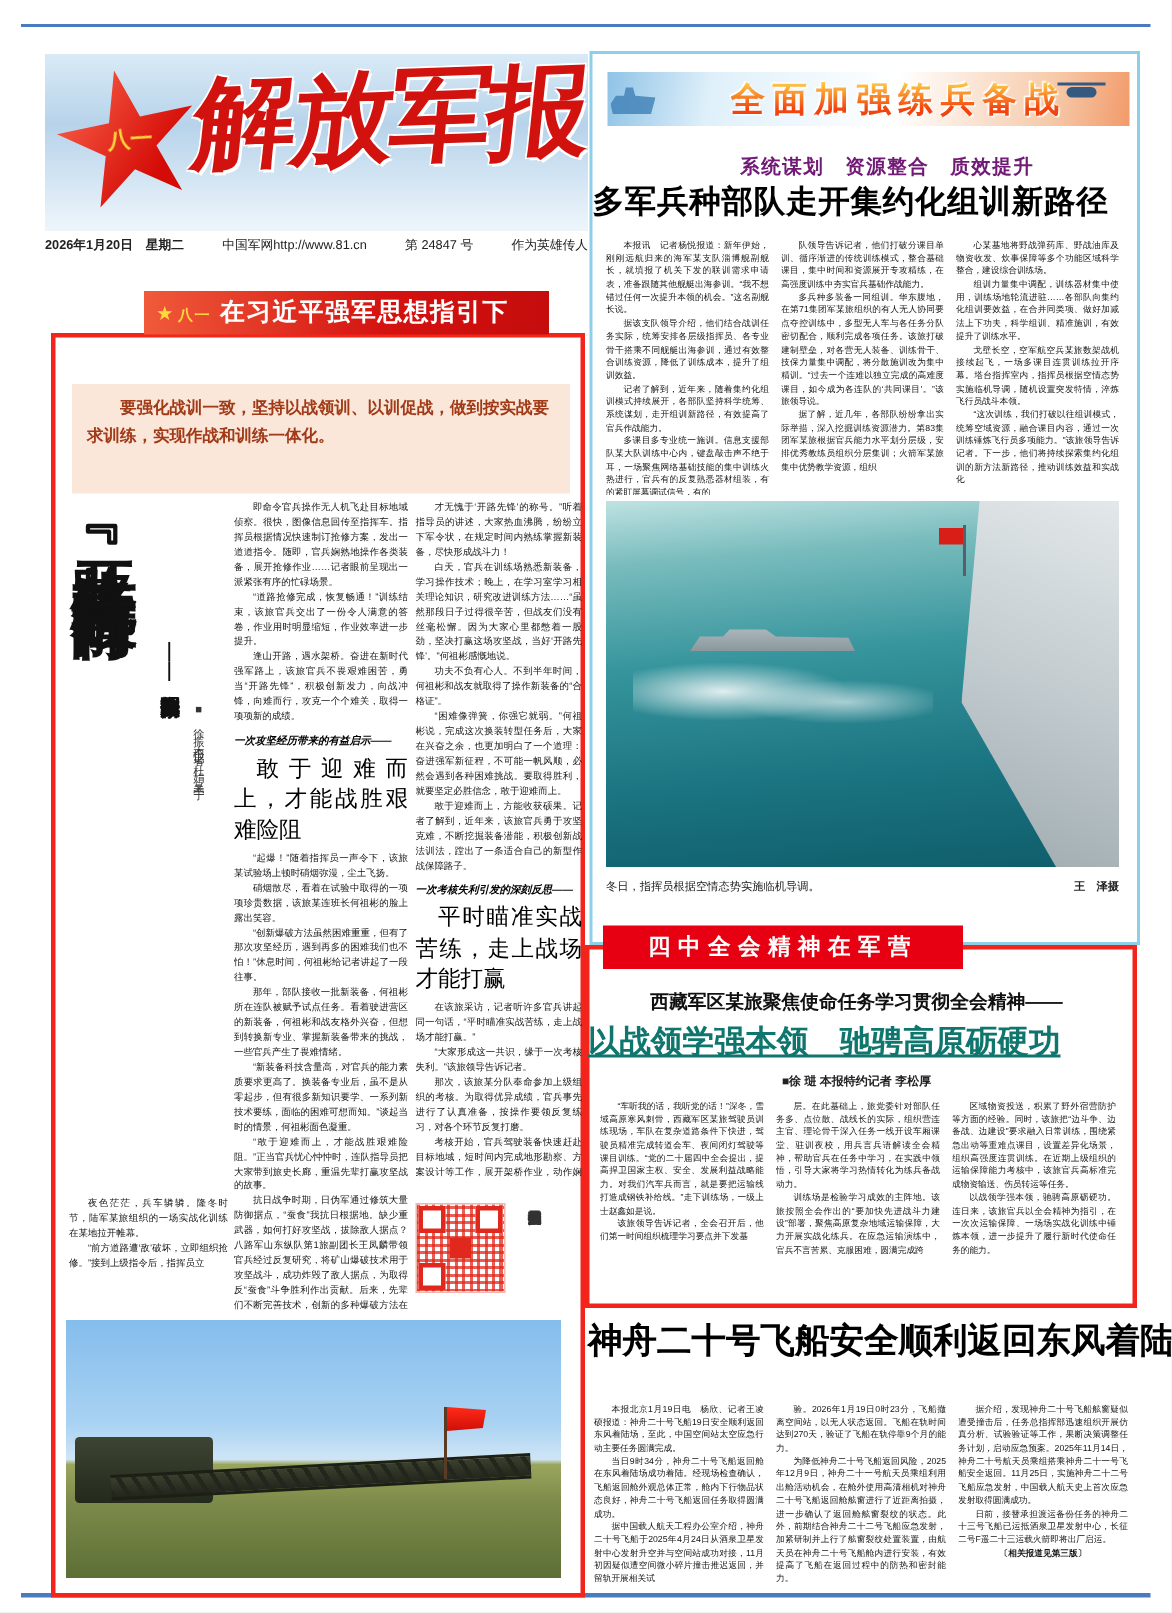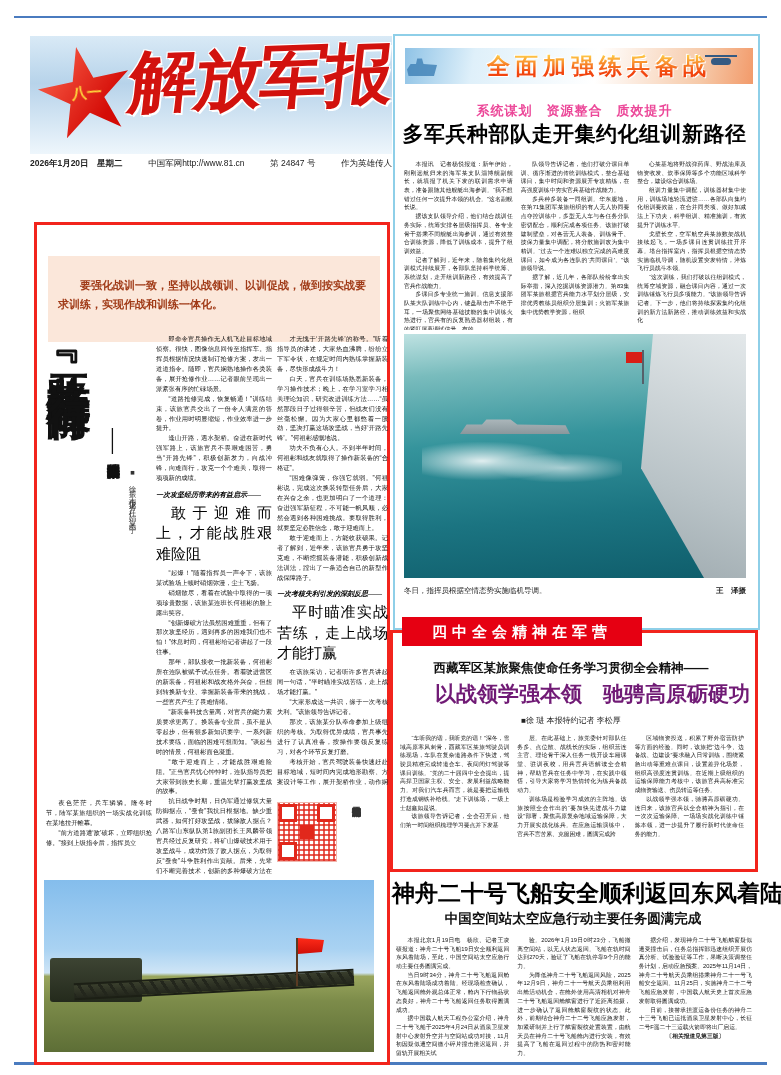--- a/index.html
+++ b/index.html
@@ -26,21 +26,21 @@
         font-weight:900;font-size:16.5px;line-height:29px;padding-left:8px;letter-spacing:1px;white-space:nowrap;}
   .banner-left .l1 .bstar{color:#ffd83d;font-size:13px;margin-right:2px;}
   .banner-left .l1 .bemblem{color:#ffd83d;font-size:10px;margin-right:6px;font-weight:bold;}
   .banner-left .l2{margin-left:58px;height:23px;background:linear-gradient(90deg,#e97a52,#c41208);color:#ffe34d;
         font-style:italic;font-weight:900;font-size:13.5px;line-height:23px;text-align:center;letter-spacing:1px;}
   
   .redbox{border:3px solid #f2241c;}
   .leftbox{left:34px;top:222px;width:350px;height:837px;}
   .plenumbox{left:390px;top:630px;width:362px;height:236px;}
   
-  .quote{left:48px;top:256px;width:312px;height:66px;background:#fbe7da;padding:20px 10px 0 10px;
+  .quote{left:48px;top:256px;width:312px;height:66px;background:#fbe7da;padding:7px 10px 0 10px;
          color:#a03a17;font-weight:bold;font-size:11px;line-height:1.75;}
   .quote .qt{text-indent:2em;}
   .quote .attr{text-align:right;padding-right:34px;margin-top:2px;color:#8a2a12;font-size:12px;}
   
   .vhead{left:42px;top:336px;height:470px;writing-mode:vertical-rl;font-size:44px;font-weight:900;
          letter-spacing:3px;color:#111;line-height:1.25;}
   .vsub{left:104px;top:428px;height:260px;writing-mode:vertical-rl;font-size:13px;font-weight:bold;color:#111;}
   .vby{left:127px;top:468px;height:170px;writing-mode:vertical-rl;font-size:7.5px;color:#333;letter-spacing:2px;}
   .ncol{font-size:6.3px;line-height:1.58;text-align:justify;overflow:hidden;color:#141414;}
   .colA{left:156px;top:334px;width:116px;height:542px;}
@@ -75,22 +75,22 @@
   .tr-banner{left:405px;top:48px;width:300px;height:36px;background:linear-gradient(100deg,#8fc3e6 0%,#dff0fa 20%,#ffffff 55%,#f6c9a8 85%,#f29a6a 100%);
       display:flex;align-items:center;padding-left:48px;}
   .tr-banner .txt{font-size:23px;font-weight:900;letter-spacing:5px;margin-left:34px;white-space:nowrap;
       background-image:linear-gradient(180deg,#ffd24a 10%,#f2440e 70%);-webkit-background-clip:text;background-clip:text;
       color:#f04a12;color:transparent;text-shadow:none;filter:drop-shadow(1px 1px 0 #fff) drop-shadow(-1px -1px 0 #fff);}
   .shipart{position:absolute;left:2px;top:6px;width:30px;height:22px;background:#3d7fb5;
       clip-path:polygon(0 70%,12% 45%,30% 45%,34% 20%,50% 20%,55% 45%,100% 50%,90% 100%,5% 100%);opacity:.8;}
   .heliart{position:absolute;right:14px;top:4px;width:34px;height:14px;}
   .heliart .body{position:absolute;left:6px;top:6px;width:20px;height:7px;background:#355a82;border-radius:4px;}
   .heliart .rotor{position:absolute;left:0;top:3px;width:32px;height:2px;background:#355a82;}
-  .tr-kicker{left:395px;top:102px;width:359px;text-align:center;font-weight:bold;font-size:13px;letter-spacing:1px;color:#ec4899;}
-  .tr-headline{left:395px;top:120px;width:359px;text-align:center;font-weight:900;font-size:21px;letter-spacing:0.5px;color:#000;white-space:nowrap;}
+  .tr-kicker{left:395px;top:102px;width:359px;text-align:center;font-weight:bold;font-size:13px;letter-spacing:1px;color:#701a75;padding-left:17px;}
+  .tr-headline{left:395px;top:120px;width:359px;text-align:left;font-weight:900;font-size:21px;letter-spacing:0.5px;color:#000;white-space:nowrap;}
   .cols3{display:flex;gap:8px;}
   .tr-cols{left:404px;top:160px;width:342px;height:170px;}
   .tr-cols .c,.pl-cols .c,.sz-cols .c{flex:1;font-size:5.8px;line-height:1.5;text-align:justify;overflow:hidden;color:#141414;}
   
   .photo-sea{left:404px;top:334px;width:342px;height:244px;overflow:hidden;
       background:linear-gradient(175deg,#bfe2e2 0%,#79bcbd 16%,#35949c 42%,#1b7481 72%,#0f5d6b 100%);}
   .wake{position:absolute;left:18px;top:92px;width:200px;height:70px;
       background:radial-gradient(ellipse 60% 40% at 30% 50%,rgba(255,255,255,.85),rgba(255,255,255,0) 70%),
                  radial-gradient(ellipse 50% 30% at 70% 60%,rgba(255,255,255,.6),rgba(255,255,255,0) 70%);}
   .smallship{position:absolute;left:56px;top:84px;width:110px;height:16px;background:linear-gradient(#aeb9bd,#8a979c);
@@ -98,22 +98,22 @@
   .bow{position:absolute;right:0;top:0;width:150px;height:244px;background:linear-gradient(200deg,#e3e8ea,#b9c3c7 60%,#9aa6ab);
       clip-path:polygon(38% 0,100% 0,100% 100%,72% 100%,30% 55%);}
   .bowflag{position:absolute;right:104px;top:18px;width:16px;height:11px;background:#d81e16;}
   .bowstaff{position:absolute;right:102px;top:16px;width:2px;height:34px;background:#55606a;}
   .sea-cap{left:404px;top:586px;width:342px;display:flex;justify-content:space-between;font-size:7.5px;color:#222;}
   .sea-cap .credit{font-weight:bold;}
   
   .badge{left:402px;top:617px;width:240px;height:29px;background:#e60012;color:#fff;font-weight:900;
       font-size:15px;letter-spacing:5px;text-align:center;line-height:29px;z-index:6;}
   .pl-kicker{left:392px;top:660px;width:358px;text-align:center;font-weight:bold;font-size:12.5px;color:#111;}
-  .pl-headline{left:392px;top:680px;width:358px;text-align:right;font-weight:900;font-size:21px;color:#701a75;white-space:nowrap;}
-  .pl-byline{left:392px;top:715px;width:358px;text-align:center;font-size:8px;font-weight:normal;color:#222;}
+  .pl-headline{left:392px;top:680px;width:358px;text-align:left;font-weight:900;font-size:21px;color:#0f766e;white-space:nowrap;text-decoration:underline;}
+  .pl-byline{left:392px;top:715px;width:358px;text-align:center;font-size:8px;font-weight:bold;color:#222;}
   .pl-cols{left:400px;top:734px;width:344px;height:126px;}
   
   .sz-headline{left:392px;top:878px;width:362px;text-align:center;font-family:"Liberation Serif","DejaVu Serif",serif;
       font-weight:900;font-size:23px;color:#000;white-space:nowrap;}
   .sz-subhead{left:392px;top:910px;width:362px;text-align:center;font-weight:bold;font-size:13.5px;color:#111;}
   .sz-cols{left:396px;top:936px;width:356px;height:122px;}
 </style>
 </head>
 <body>
 
@@ -133,20 +133,23 @@
       <b>2026年1月20日　星期二</b>
       <span>中国军网http://www.81.cn</span>
       <span>第 24847 号</span>
       <span>作为英雄传人</span>
     </div>
   </div>
 
   <div class="abs redbox leftbox"></div>
 
   <div class="abs banner-left">
+    <div class="l1">
+      <span class="bstar">★</span><span class="bemblem">八一</span><span>在习近平强军思想指引下</span>
+    </div>
   </div>
 
   <div class="abs quote">
     <div class="qt">要强化战训一致，坚持以战领训、以训促战，做到按实战要求训练，实现作战和训练一体化。</div>
   </div>
 
   <div class="abs vhead">『开路先锋』破障前行</div>
   <div class="abs vsub">——来自陆军某旅的观察报告</div>
   <div class="abs vby">■徐 振 本报记者 杜 娟 吴圣宁</div>
   <div class="abs ncol colA">
@@ -256,21 +259,20 @@
         <p class="para ">层。在此基础上，旅党委针对部队任务多、点位散、战线长的实际，组织营连主官、理论骨干深入任务一线开设车厢课堂、驻训夜校，用兵言兵语解读全会精神，帮助官兵在任务中学习，在实践中领悟，引导大家将学习热情转化为练兵备战动力。</p>
         <p class="para ">训练场是检验学习成效的主阵地。该旅按照全会作出的“要加快先进战斗力建设”部署，聚焦高原复杂地域运输保障，大力开展实战化练兵。在应急运输演练中，官兵不言苦累、克服困难，圆满完成跨</p>
       </div>
     <div class="c">
         <p class="para ">区域物资投送，积累了野外宿营防护等方面的经验。同时，该旅把“边斗争、边备战、边建设”要求融入日常训练，围绕紧急出动等重难点课目，设置差异化场景，组织高强度连贯训练。在近期上级组织的运输保障能力考核中，该旅官兵高标准完成物资输送、伤员转运等任务。</p>
         <p class="para ">以战领学强本领，驰骋高原砺硬功。连日来，该旅官兵以全会精神为指引，在一次次运输保障、一场场实战化训练中锤炼本领，进一步提升了履行新时代使命任务的能力。</p>
       </div>
   </div>
 
   <div class="abs sz-headline">神舟二十号飞船安全顺利返回东风着陆场</div>
-  <div class="abs sz-subhead">中国空间站太空应急行动主要任务圆满完成</div>
   <div class="abs cols3 sz-cols">
     <div class="c">
         <p class="para ">本报北京1月19日电　杨欣、记者王凌硕报道：神舟二十号飞船19日安全顺利返回东风着陆场，至此，中国空间站太空应急行动主要任务圆满完成。</p>
         <p class="para ">当日9时34分，神舟二十号飞船返回舱在东风着陆场成功着陆。经现场检查确认，飞船返回舱外观总体正常，舱内下行物品状态良好，神舟二十号飞船返回任务取得圆满成功。</p>
         <p class="para ">据中国载人航天工程办公室介绍，神舟二十号飞船于2025年4月24日从酒泉卫星发射中心发射升空并与空间站成功对接，11月初因疑似遭空间微小碎片撞击推迟返回，并留轨开展相关试</p>
       </div>
     <div class="c">
         <p class="para ">验。2026年1月19日0时23分，飞船撤离空间站，以无人状态返回。飞船在轨时间达到270天，验证了飞船在轨停靠9个月的能力。</p>
         <p class="para ">为降低神舟二十号飞船返回风险，2025年12月9日，神舟二十一号航天员乘组利用出舱活动机会，在舱外使用高清相机对神舟二十号飞船返回舱舷窗进行了近距离拍摄，进一步确认了返回舱舷窗裂纹的状态。此外，前期结合神舟二十二号飞船应急发射，加紧研制并上行了舷窗裂纹处置装置，由航天员在神舟二十号飞船舱内进行安装，有效提高了飞船在返回过程中的防热和密封能力。</p>
       </div>

